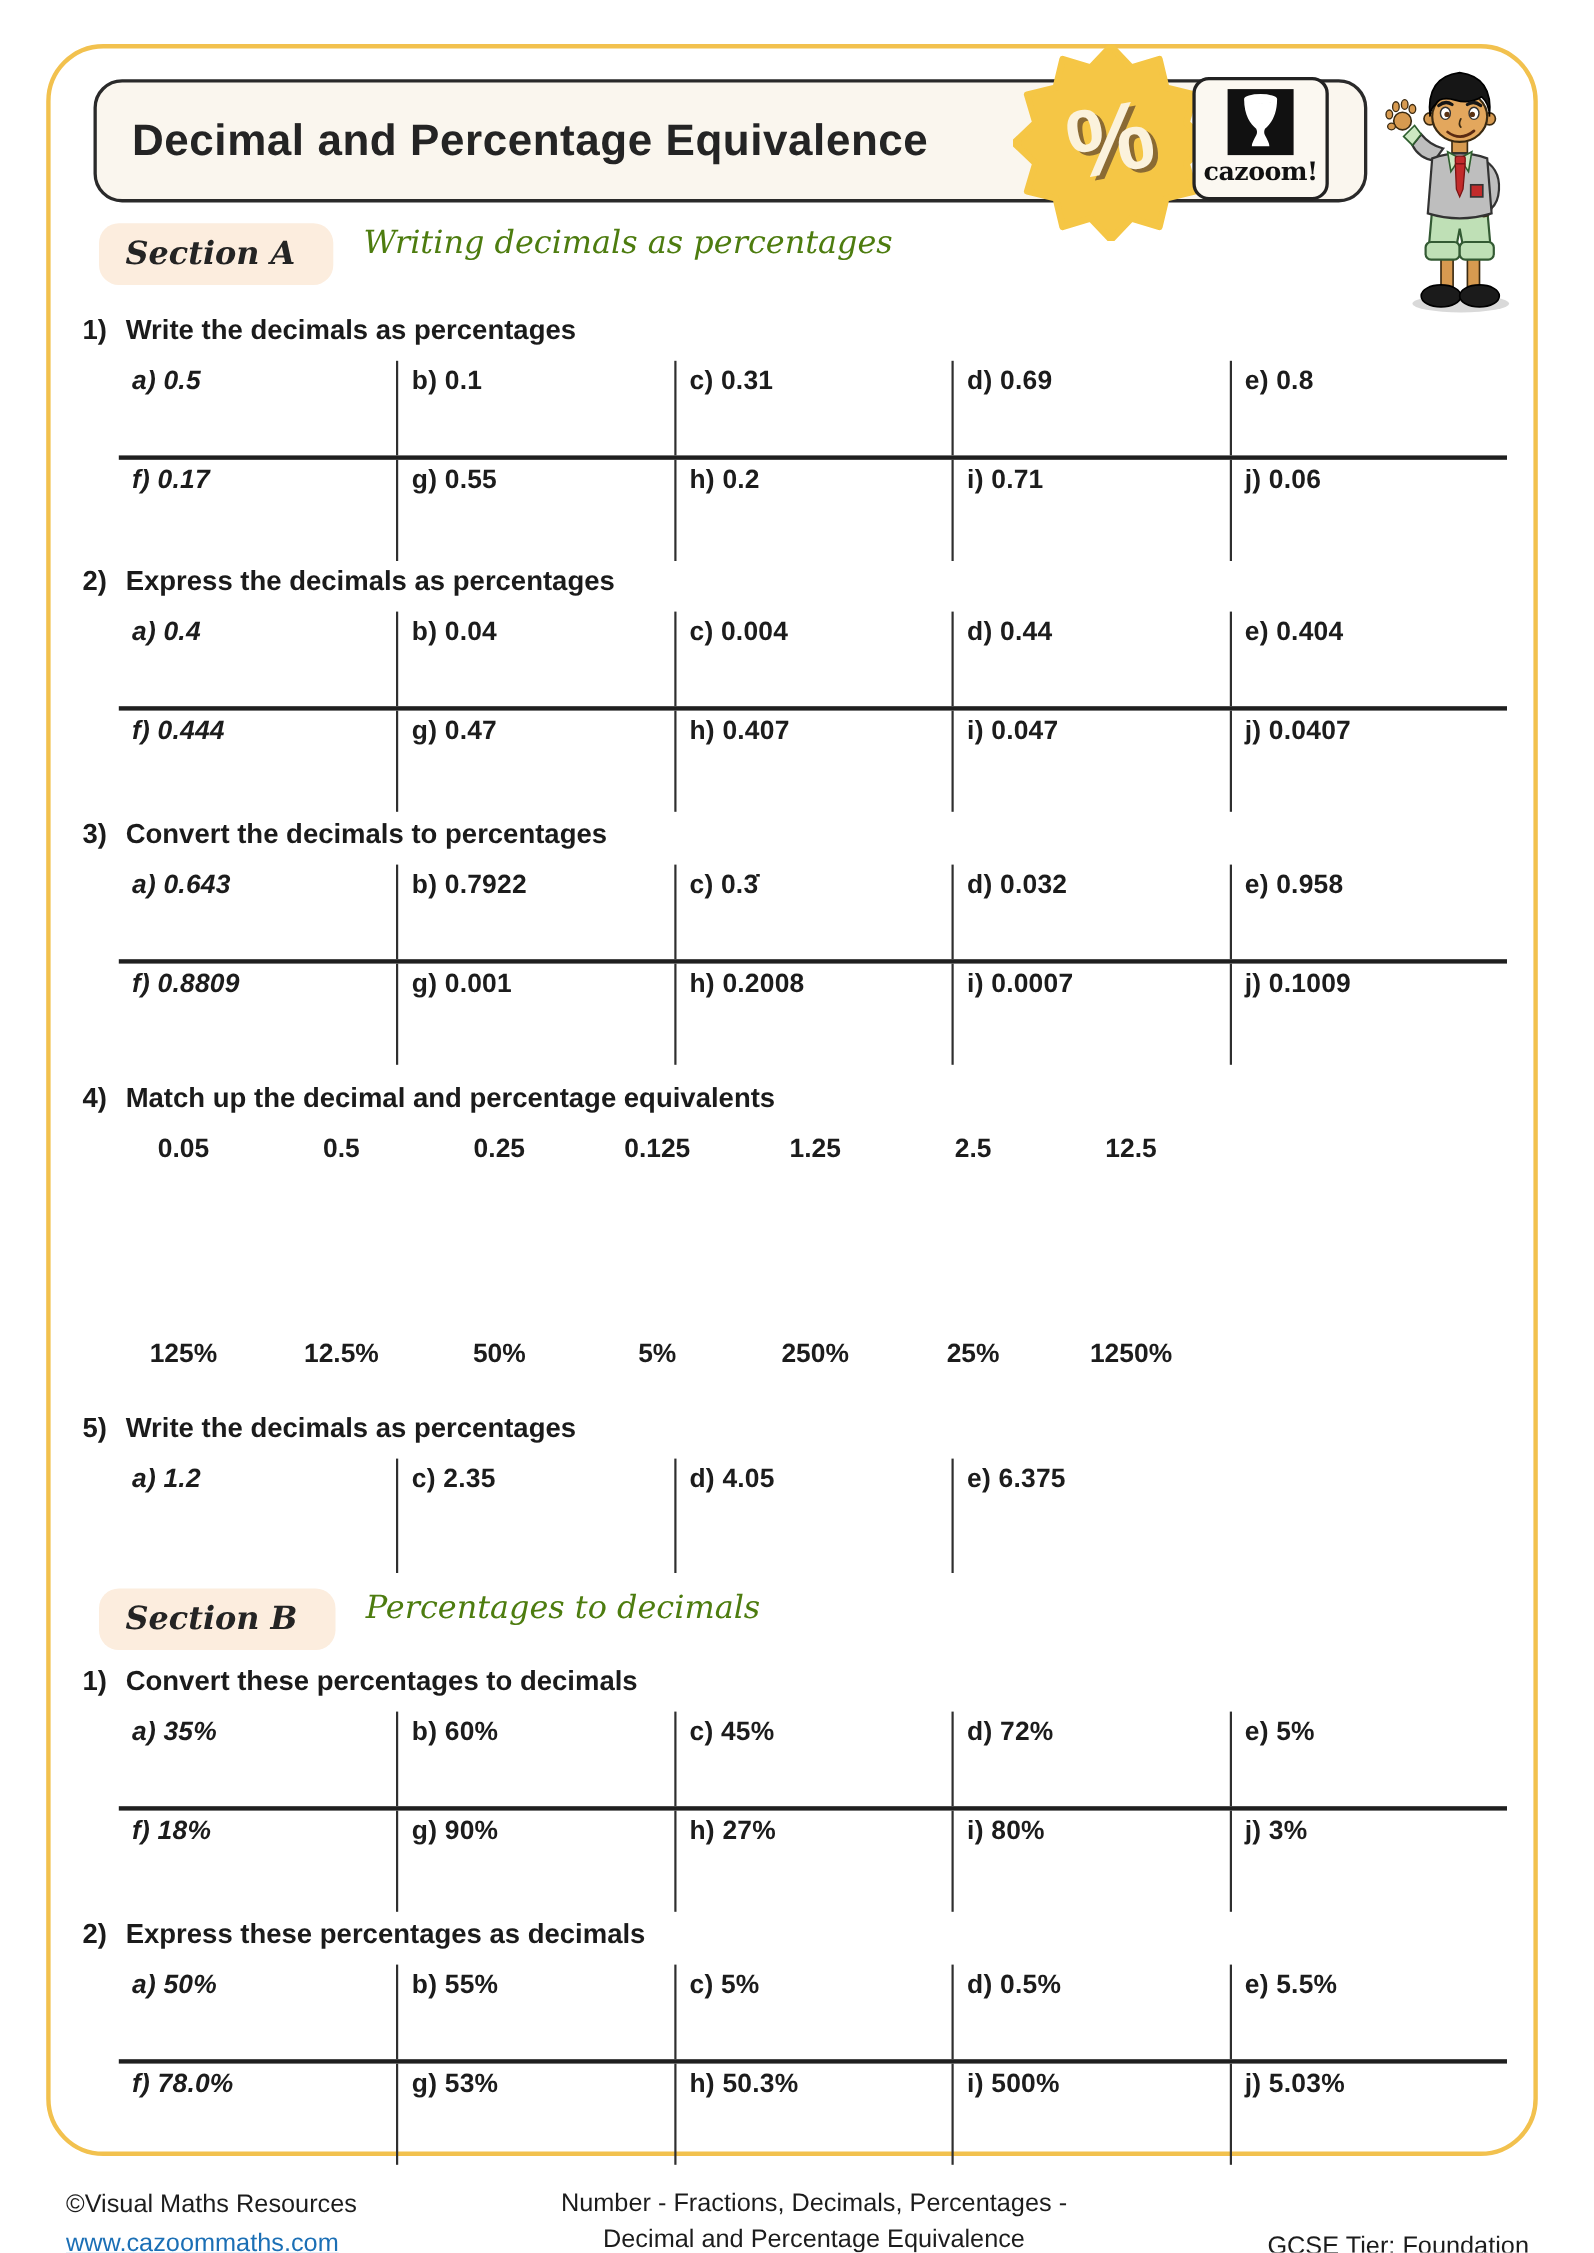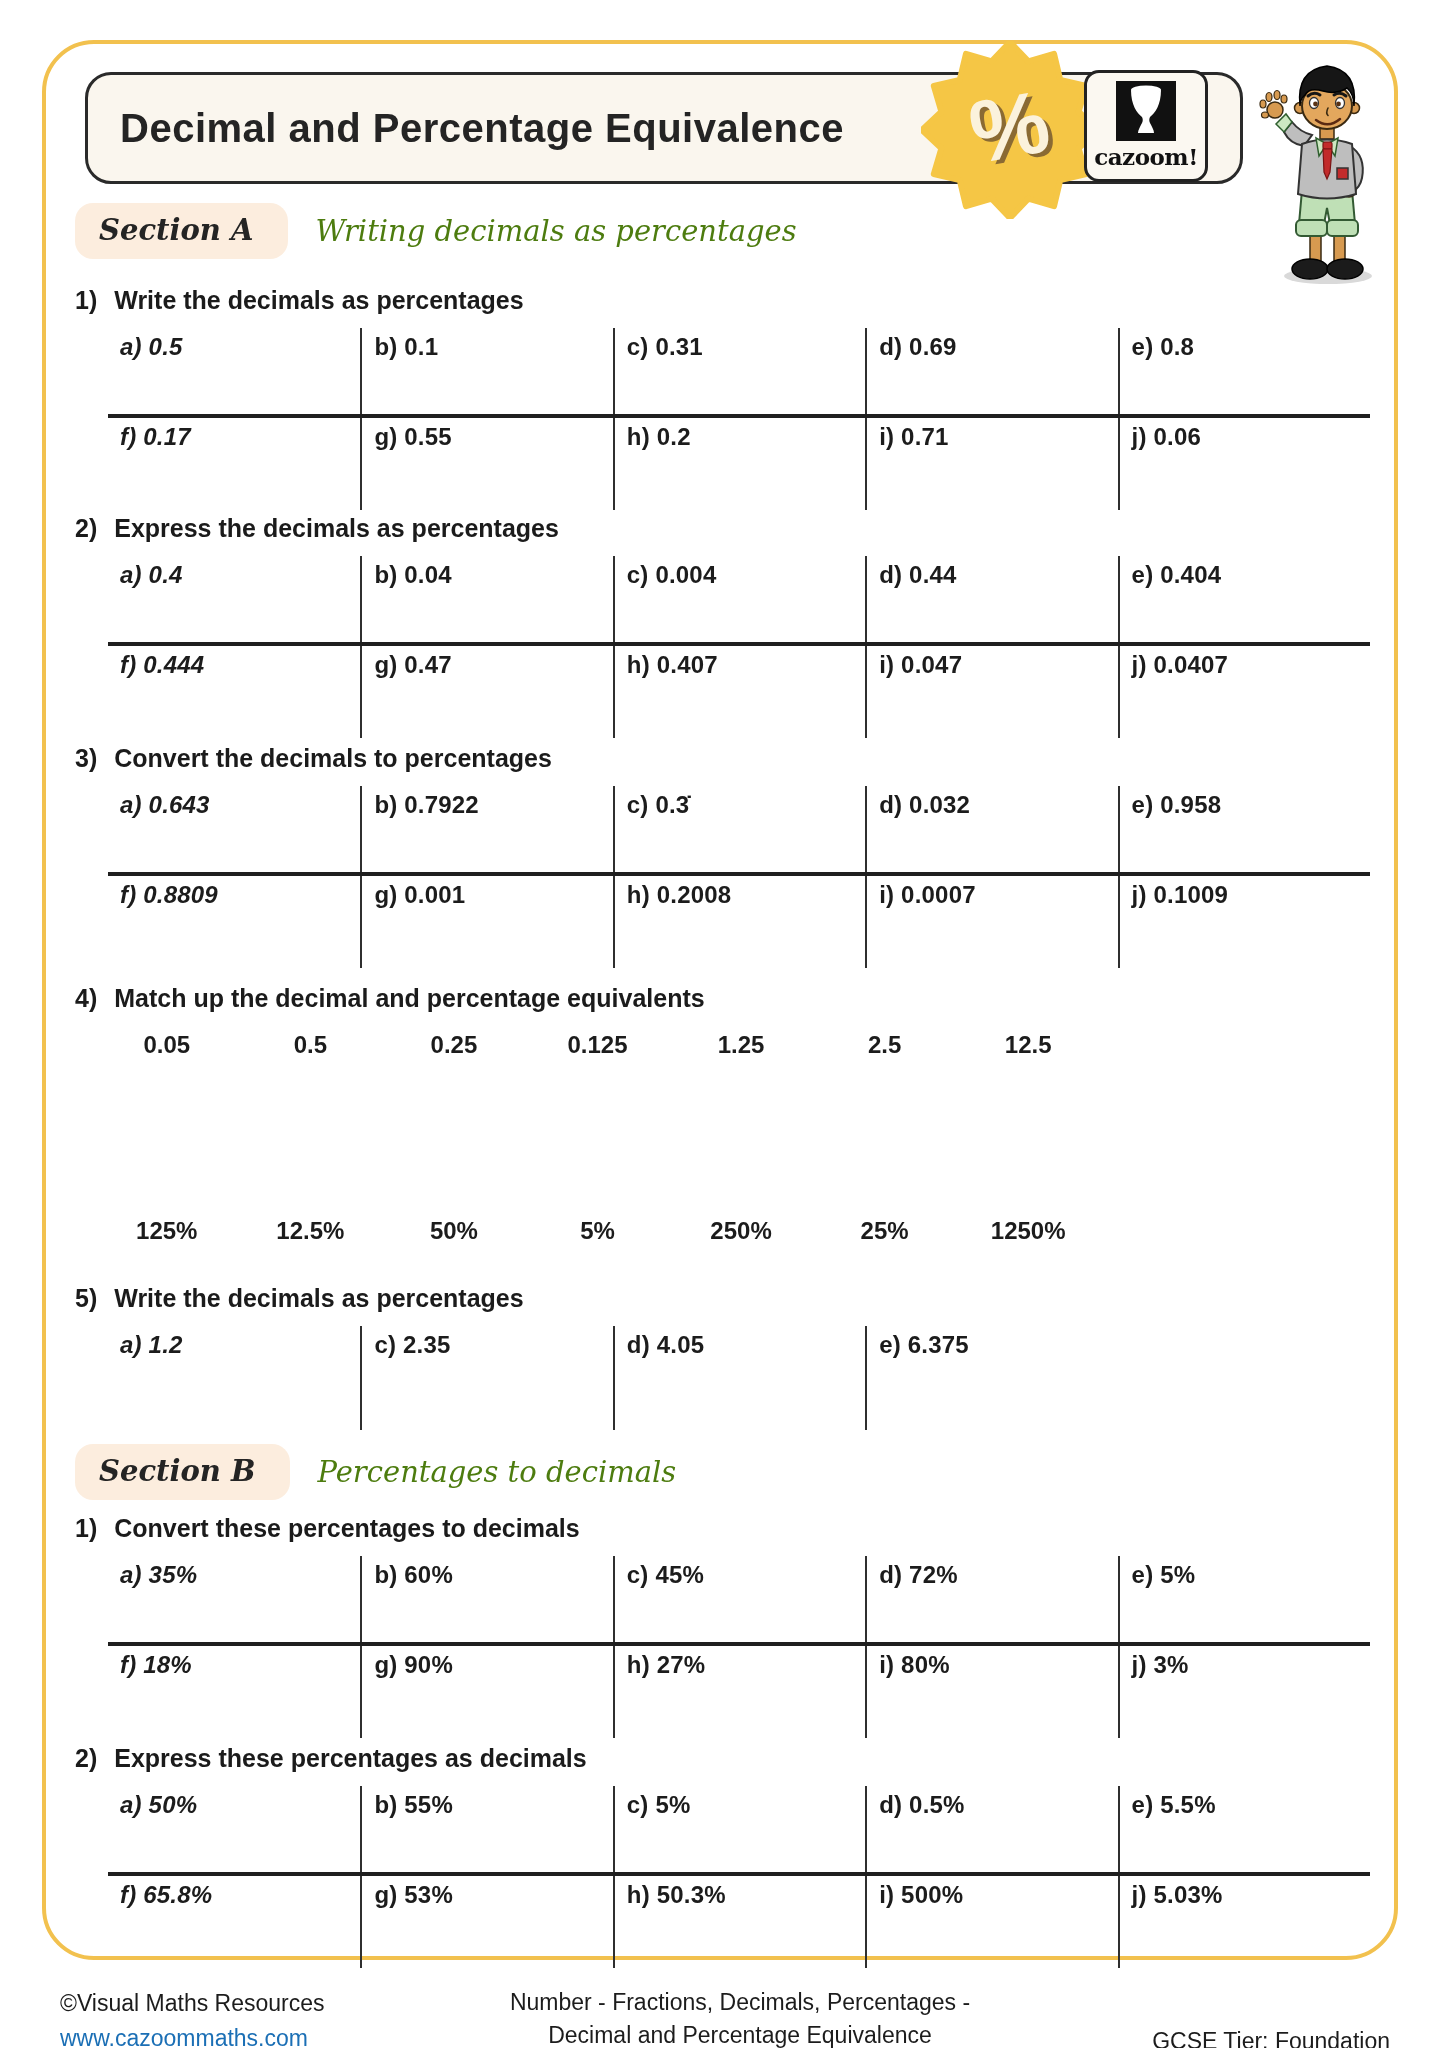--- a/index.html
+++ b/index.html
@@ -18,21 +18,21 @@
 
   .logo-box { position:absolute; left:1084px; top:70px; width:124px; height:112px;
     background:#FBF8F1; border:3px solid #222; border-radius:15px;
     display:flex; flex-direction:column; align-items:center; padding-top:8px; }
   .logo-mark { width:60px; height:60px; background:#111; }
   .logo-text { font-family:"DejaVu Serif", serif; font-weight:bold; font-size:23px;
     letter-spacing:-.5px; margin-top:2px; color:#111; }
 
   .mascot { position:absolute; left:1250px; top:52px; width:150px; height:235px; }
 
-  .section-row { position:absolute; left:75px; display:flex; align-items:center; gap:28px; }
+  .section-row { position:absolute; left:90px; display:flex; align-items:flex-start; gap:28px; }
   .chip { background:#FCEDDE; border-radius:18px; padding:10px 34px 12px 24px;
     font-family:"DejaVu Serif", serif; font-style:italic; font-weight:bold;
     font-size:29px; color:#242424; }
   .subtitle { font-family:"DejaVu Serif", serif; font-style:italic; font-size:29px; color:#4d7c0f; }
 
   .qblock { position:absolute; left:75px; width:1295px; }
   .qhead { display:flex; gap:17px; font-weight:bold; font-size:25px; color:#1b1b1b; }
   .qtable { margin-left:33px; margin-top:13px; }
   .row5 { display:grid; grid-template-columns:repeat(5,1fr); }
   .cell { border-left:2px solid #2f2f2f; padding:5px 0 0 12px; min-height:86px;
@@ -272,21 +272,21 @@
     <div class="qtable">
       <div class="row5">
         <div class="cell">a) 50%</div>
         <div class="cell">b) 55%</div>
         <div class="cell">c) 5%</div>
         <div class="cell">d) 0.5%</div>
         <div class="cell">e) 5.5%</div>
       </div>
       <div class="hline"></div>
       <div class="row5 row-b">
-        <div class="cell">f) 65.8%</div>
+        <div class="cell">f) 78.0%</div>
         <div class="cell">g) 53%</div>
         <div class="cell">h) 50.3%</div>
         <div class="cell">i) 500%</div>
         <div class="cell">j) 5.03%</div>
       </div>
     </div>
   </div>
 
   <div class="footer">
     <div class="footer-left">

